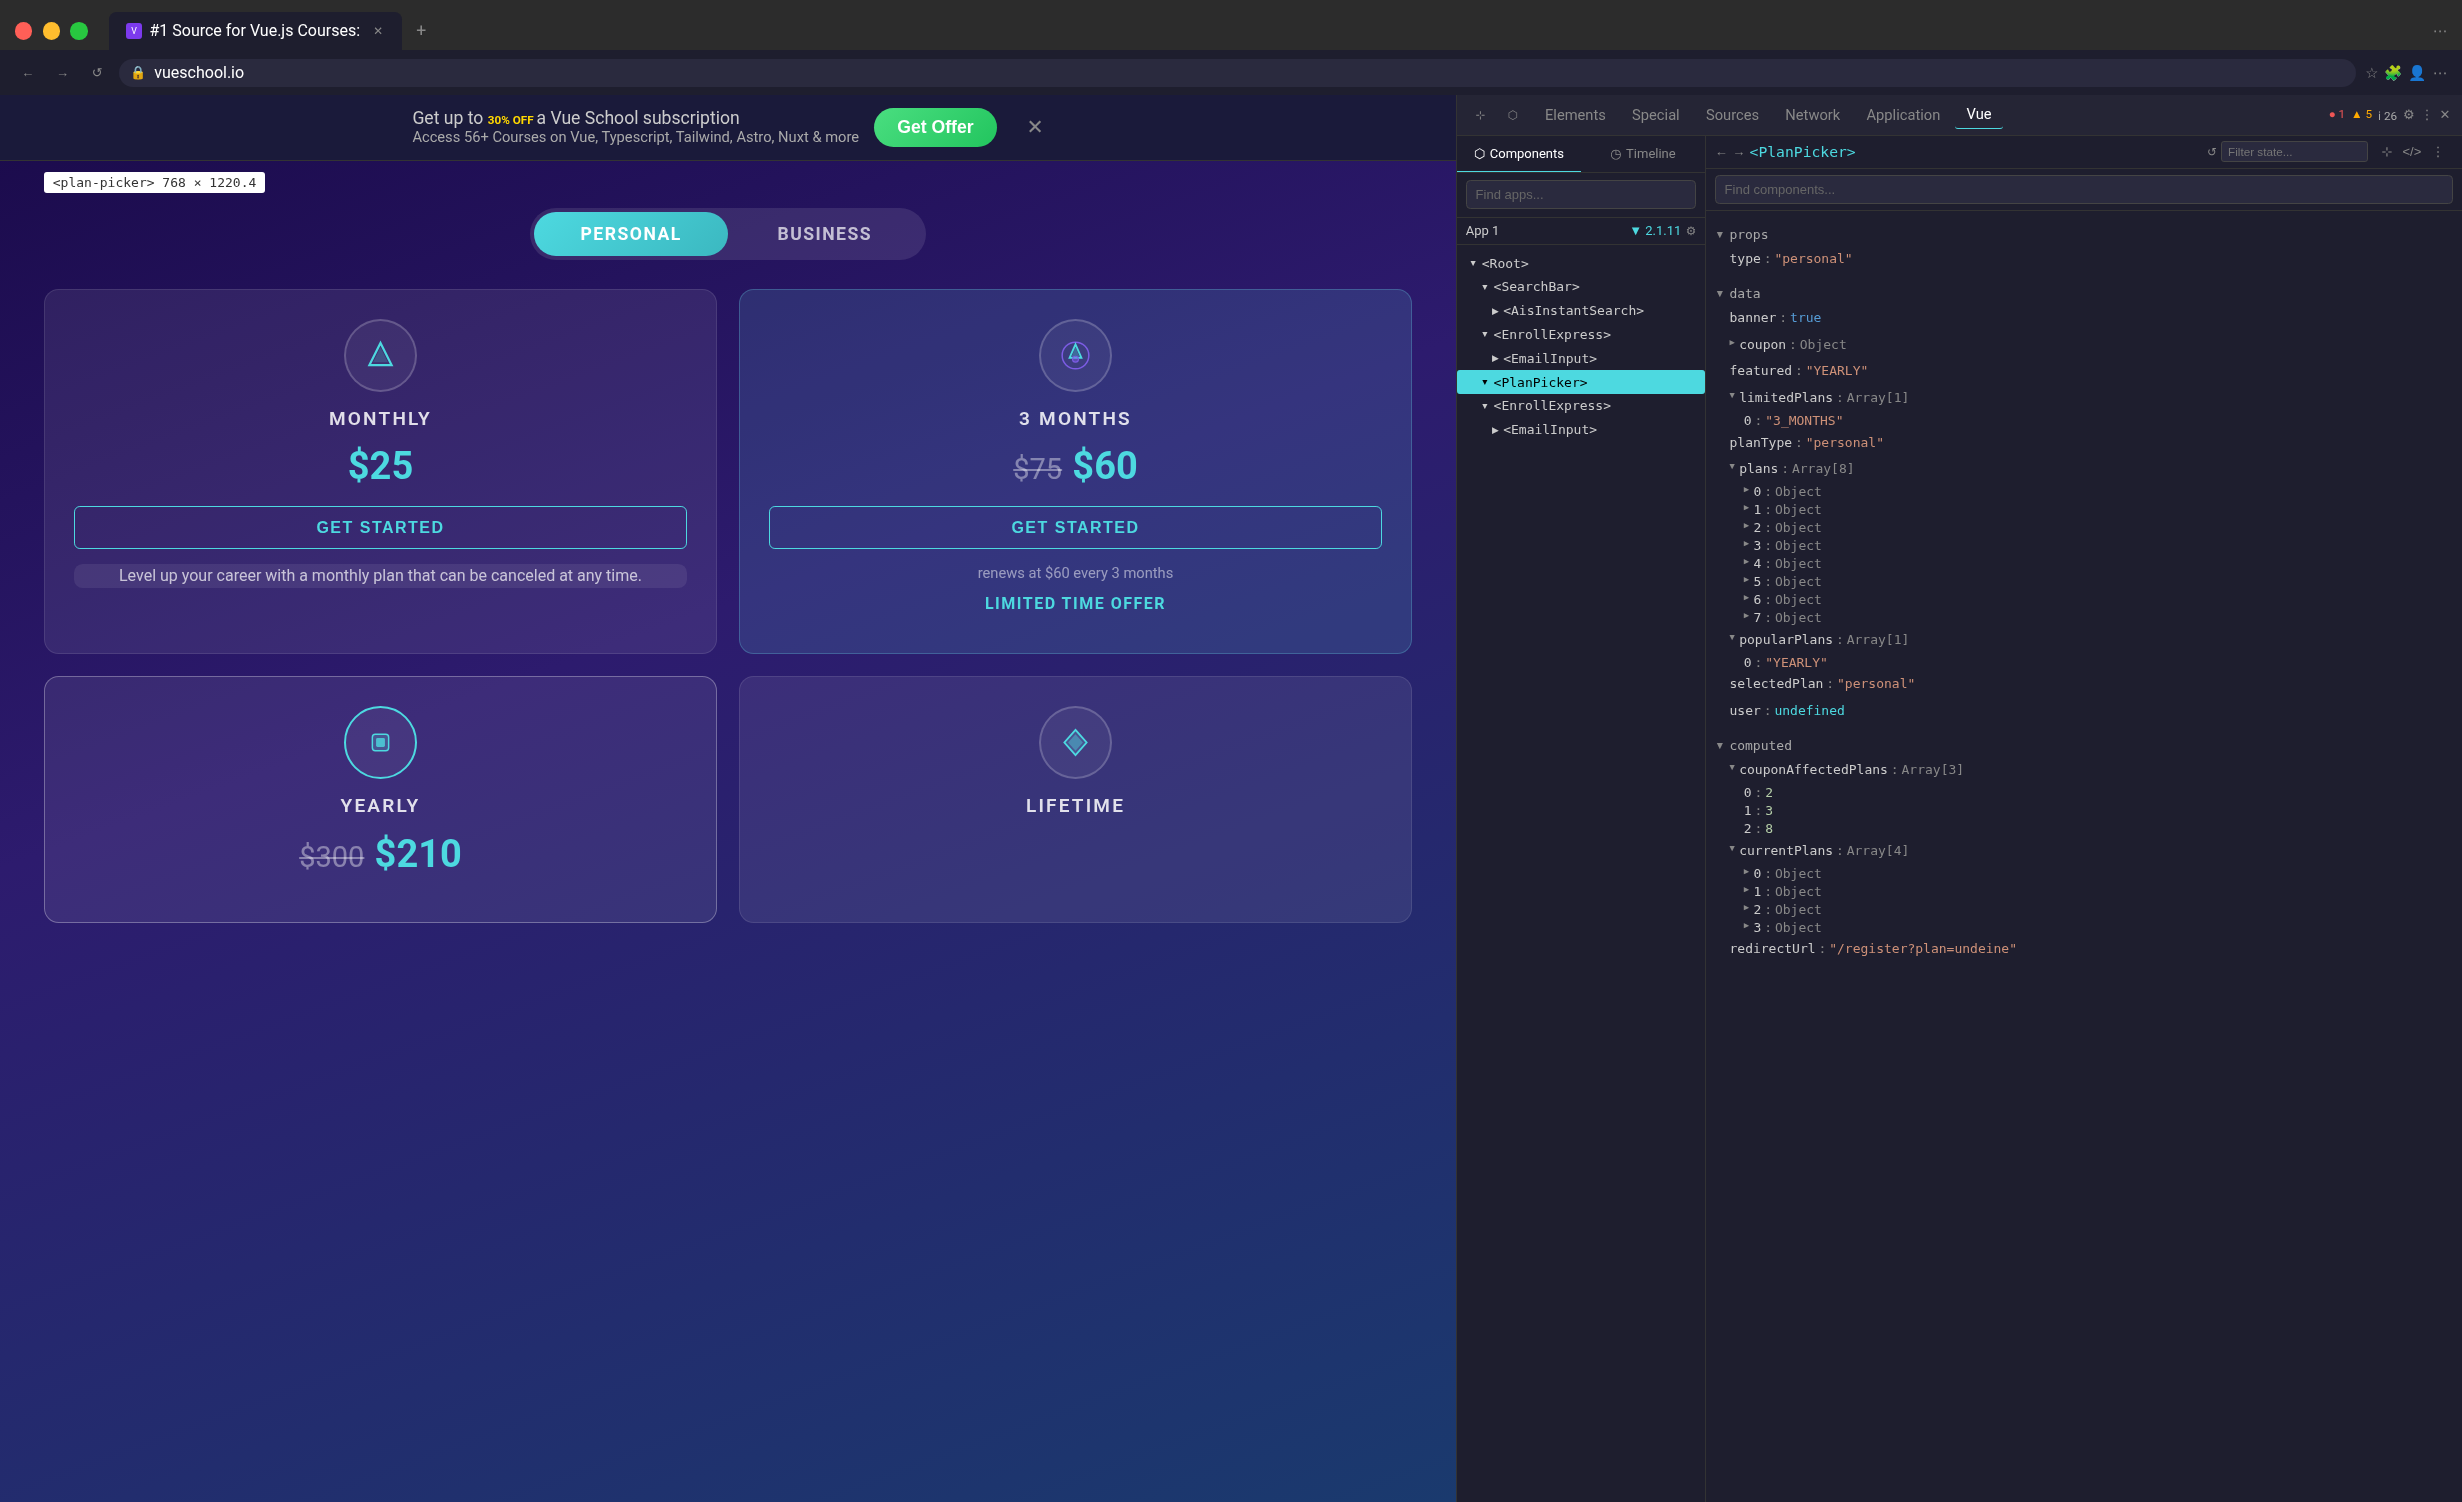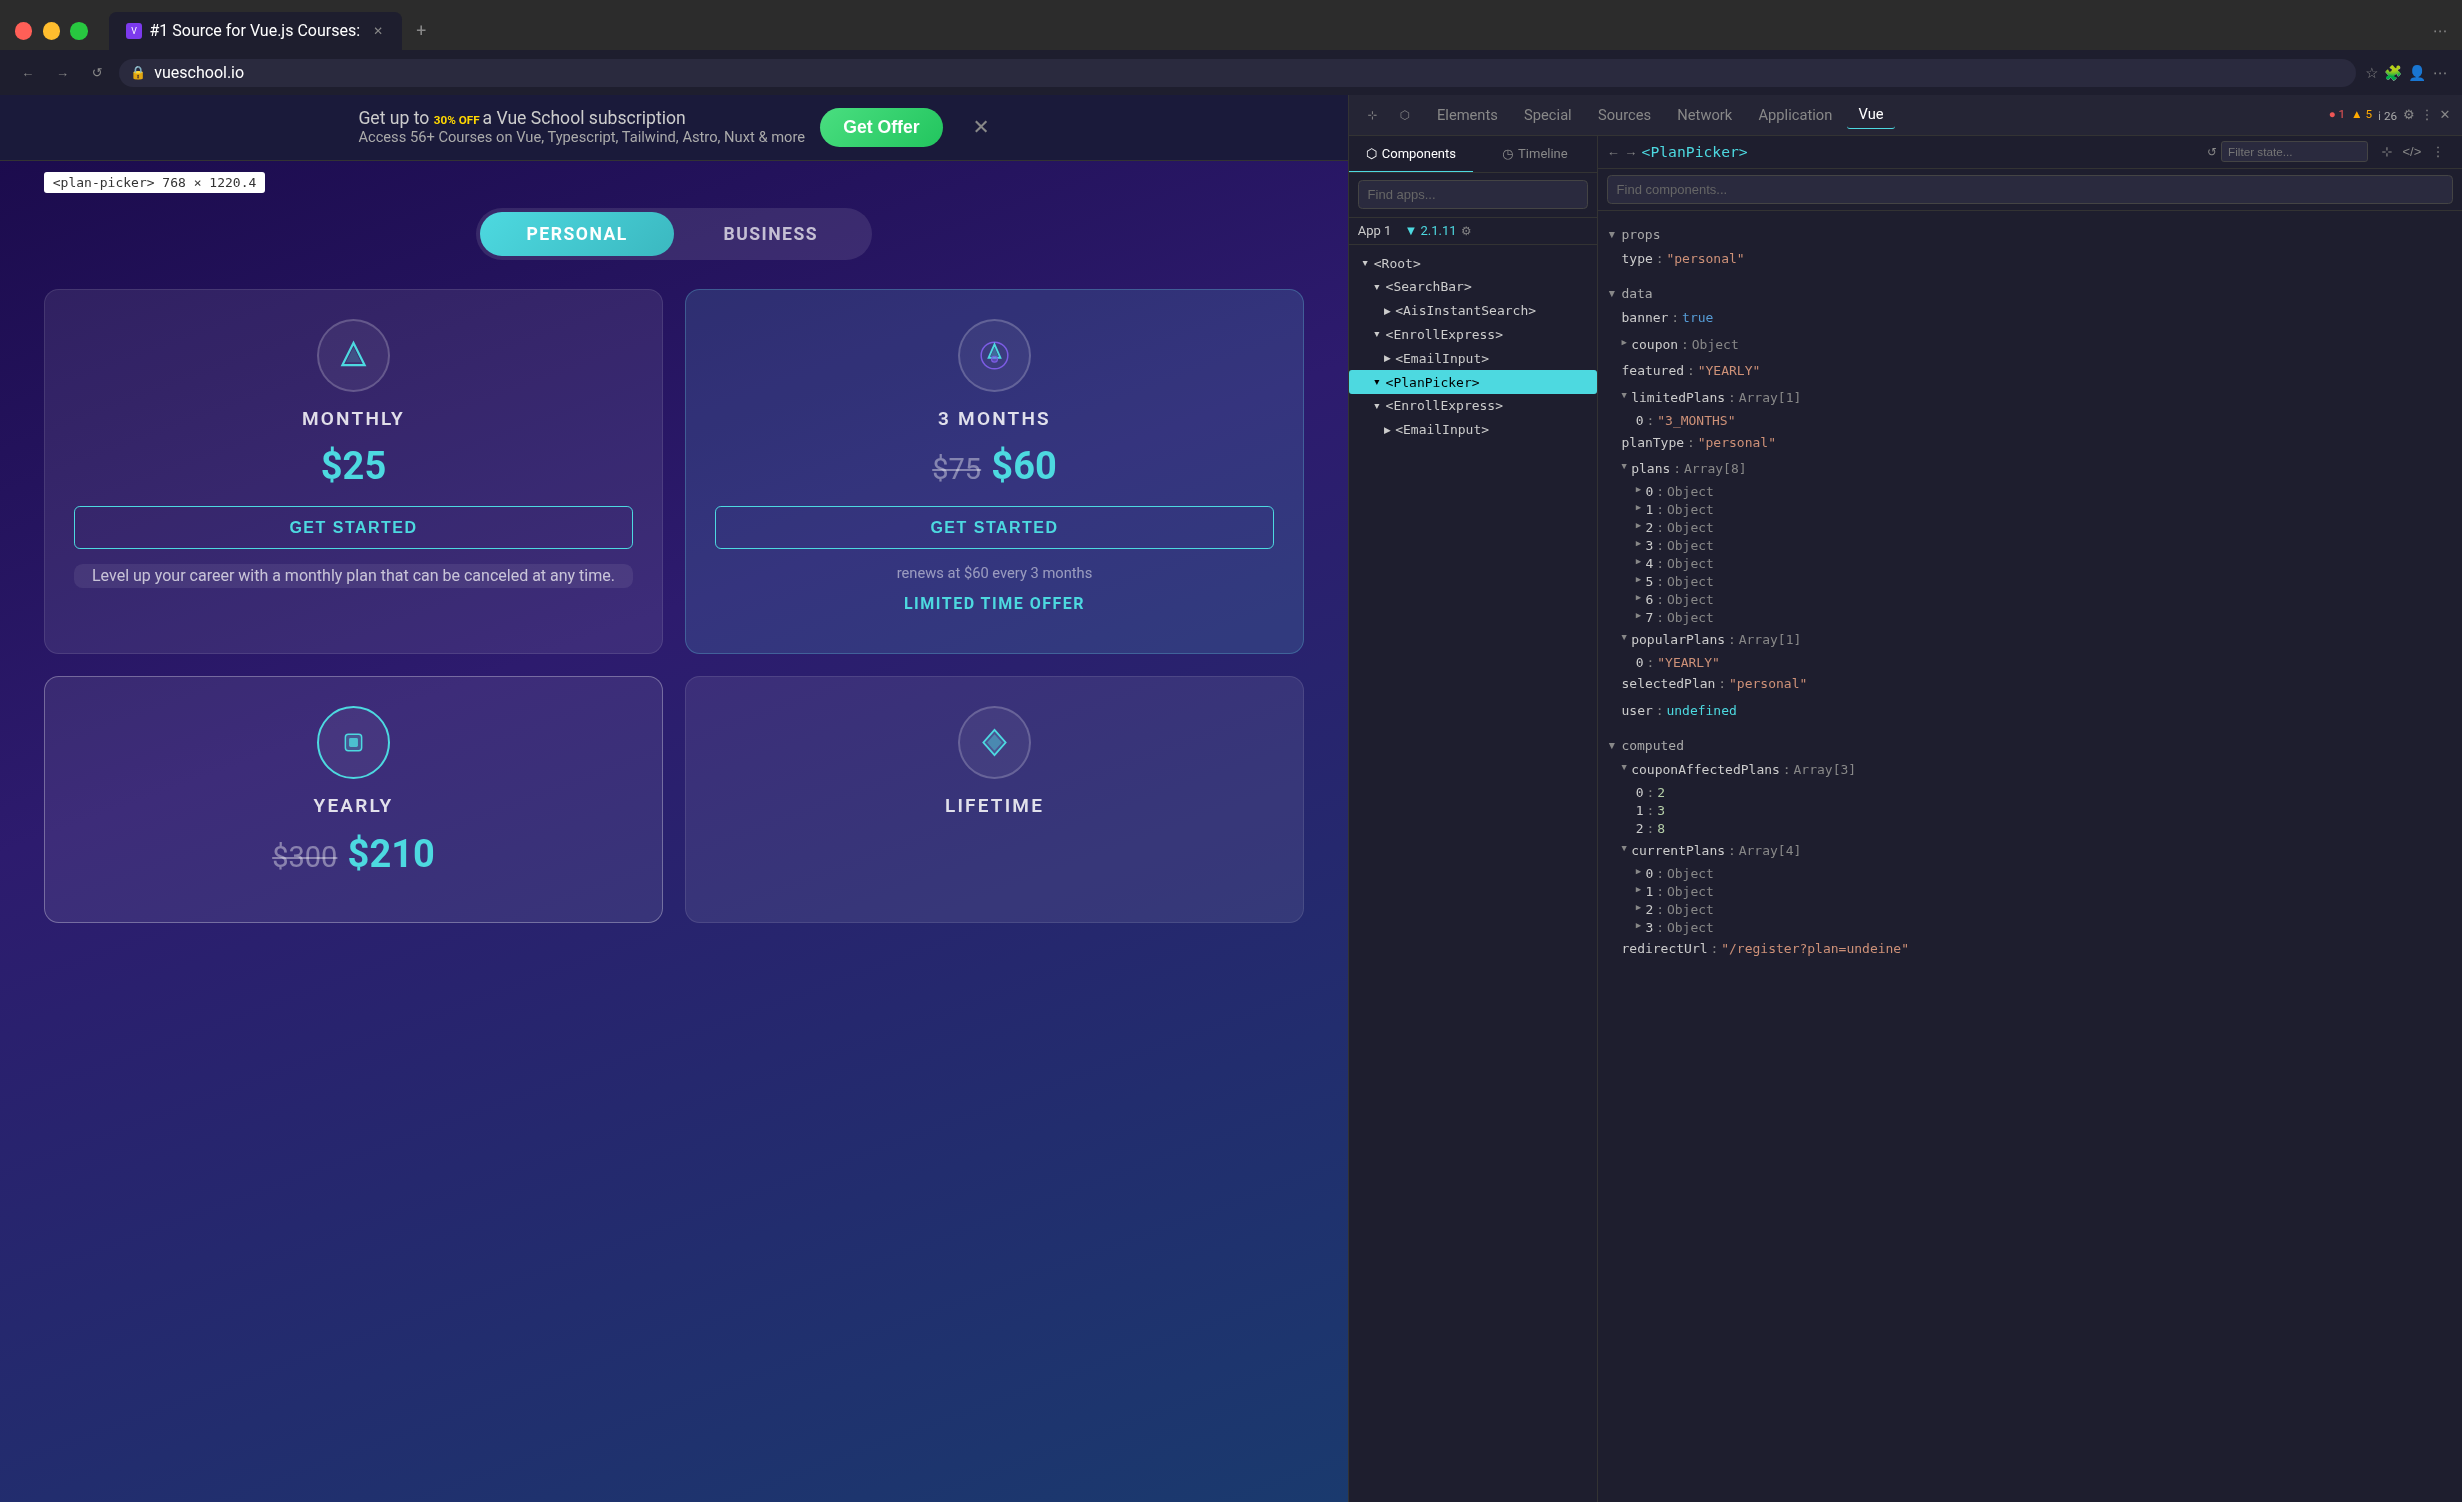--- a/index.html
+++ b/index.html
@@ -101,21 +101,21 @@
 
     
     .main-area {
       display: flex;
       width: 100%;
       height: calc(1502px - 95px);
     }
 
     
     .website-area {
-      width: 1348px;
+      width: 1456px;
       background: linear-gradient(160deg, #1a0a4a 0%, #2d1b6e 40%, #1a3a6e 100%);
       overflow: hidden;
       position: relative;
       flex-shrink: 0;
     }
 
     
     .promo-banner {
       background: #1a1a3a;
       padding: 13px 29px;
@@ -362,21 +362,21 @@
       border-radius: 4.4px;
       padding: 5.9px 8.8px;
       color: #fff;
       font-size: 13px;
       outline: none;
     }
     .search-input::placeholder { color: #666; }
 
     .tree-toolbar {
       display: flex; align-items: center; padding: 5.9px 8.8px;
-      justify-content: flex-start; border-bottom: 0.7px solid #333; gap: 13px;
+      justify-content: space-between; border-bottom: 0.7px solid #333; gap: 13px;
     }
     .app-label { color: #ccc; font-size: 13px; }
     .vue-version {
       color: #4dd9e0;
       font-size: 13px;
       display: flex; align-items: center; gap: 4.4px;
     }
 
     .component-tree {
       flex: 1;

